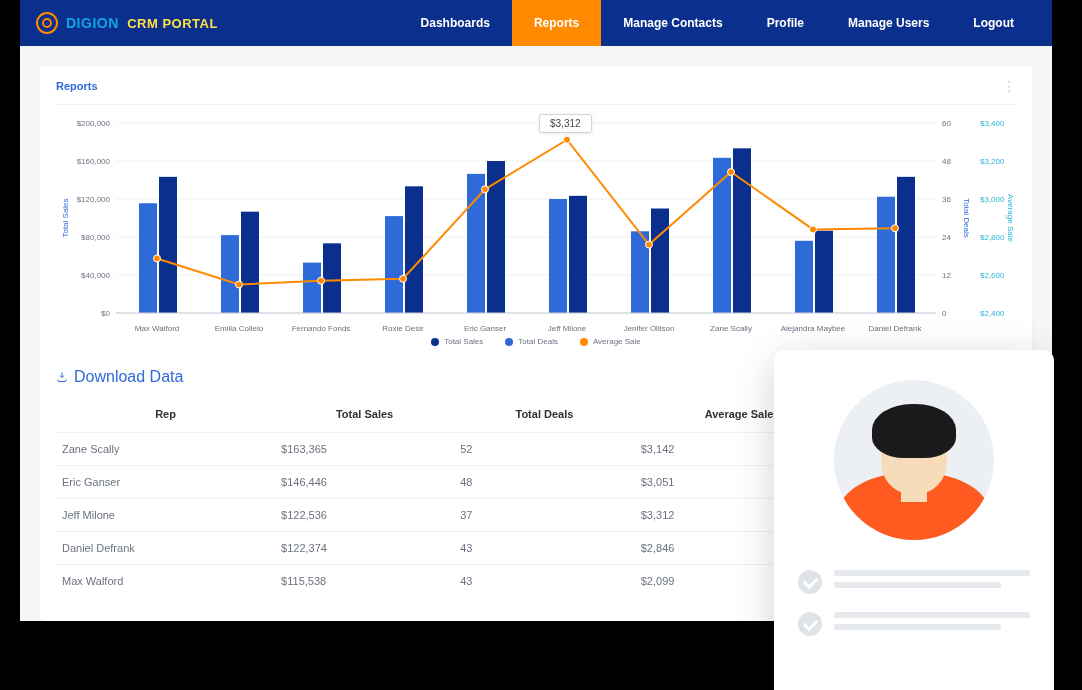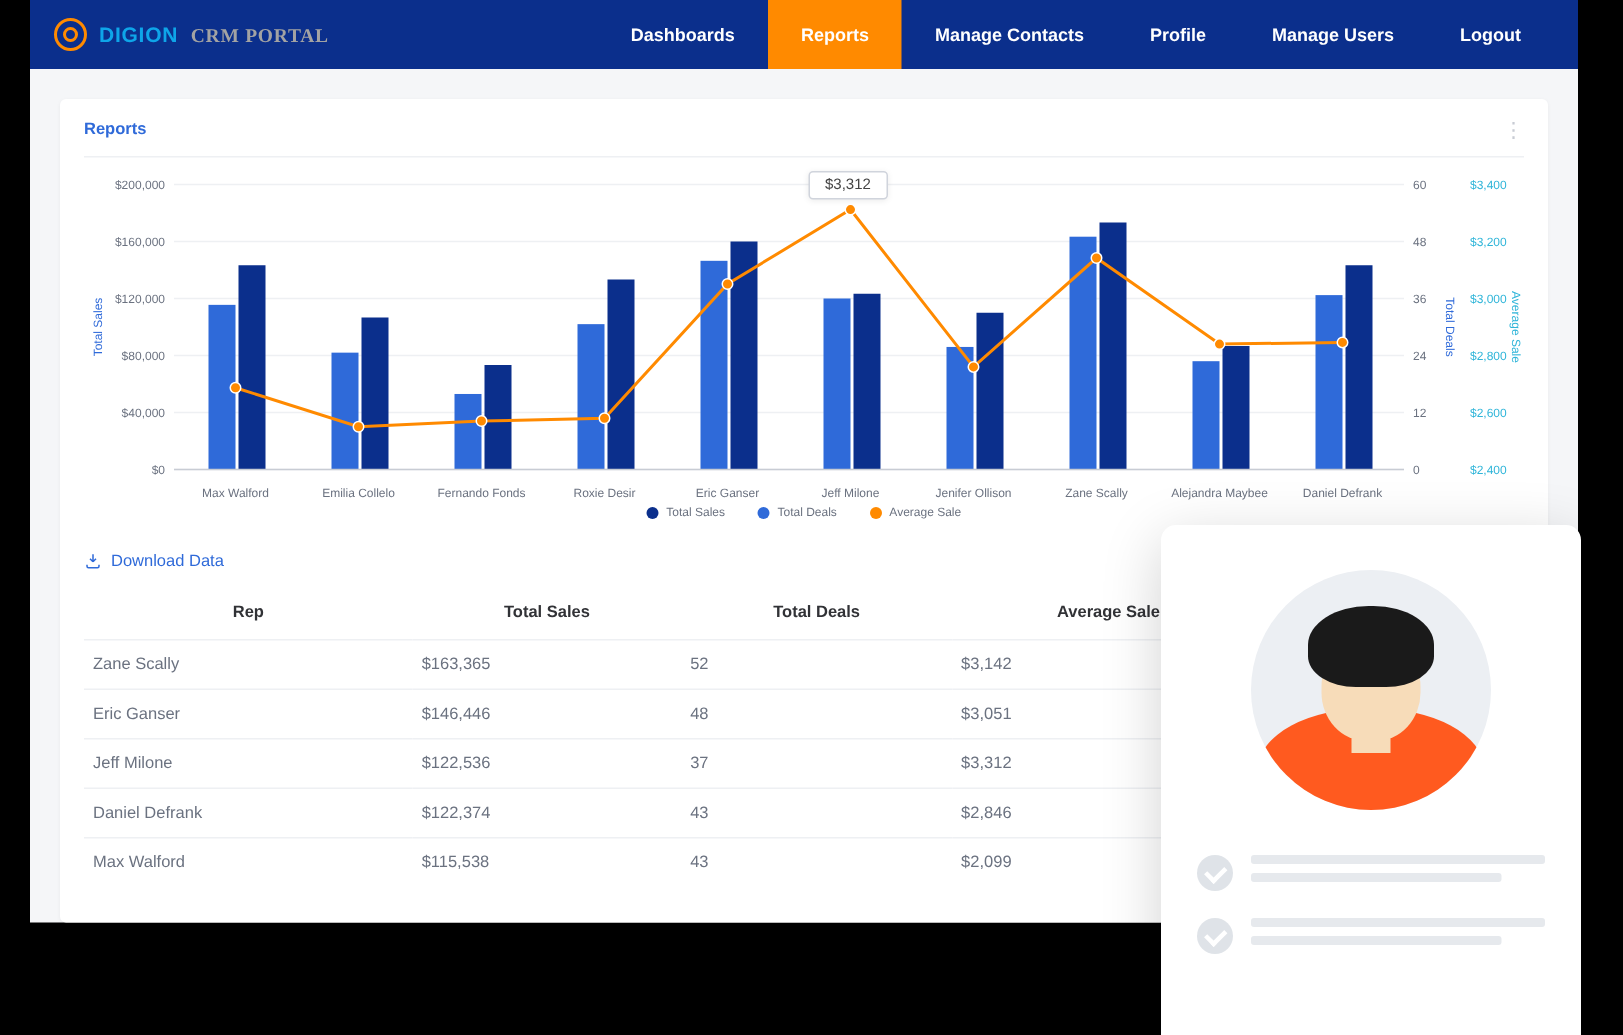--- a/index.html
+++ b/index.html
@@ -4,38 +4,38 @@
 <style>
   * { box-sizing: border-box; margin: 0; padding: 0; }
   body { font-family: Arial, Helvetica, sans-serif; background: #000; width: 1082px; height: 690px; overflow: hidden; position: relative; }
   .app { background: #f5f6f8; width: 1032px; position: absolute; top: 0; left: 20px; box-shadow: 0 4px 20px rgba(0,0,0,.2); }
   .navbar { background: #0b2f8c; height: 46px; display: flex; align-items: center; padding: 0 16px; position: relative; }
   .logo { display: flex; align-items: center; gap: 8px; }
   .logo-icon { width: 22px; height: 22px; border: 2px solid #ff8a00; border-radius: 50%; position: relative; }
   .logo-icon::after { content: ''; position: absolute; inset: 4px; border: 2px solid #ff8a00; border-radius: 50%; }
   .logo-text { font-weight: 700; font-size: 14px; letter-spacing: .5px; }
   .brand { color: #0ea5e9; }
-  .sub { color: #a3a3a3; font-weight: 600; font-size: 13px; margin-left: 4px; font-family: Liberation Serif, serif; }
+  .sub { color: #fde047; font-weight: 600; font-size: 13px; margin-left: 4px; }
   .nav-items { margin-left: auto; display: flex; height: 100%; align-items: flex-end; }
   .nav-item { color: #fff; font-size: 12px; font-weight: 600; padding: 0 22px; display: flex; align-items: center; cursor: pointer; height: 100%; }
   .nav-item.active { background: #ff8a00; }
   .page { padding: 20px 0 0 20px; }
   .card { background: #fff; border-radius: 4px; padding: 12px 16px 24px; box-shadow: 0 1px 3px rgba(0,0,0,.05); width: 992px; }
   .card-header { display: flex; justify-content: space-between; align-items: center; padding-bottom: 10px; border-bottom: 1px solid #eef0f3; margin-bottom: 8px; }
   .card-title { font-size: 11px; color: #2f6ad9; font-weight: 600; }
   .menu-dots { color: #c8ccd4; font-size: 14px; cursor: pointer; }
   .chart-wrap { position: relative; height: 230px; }
   .chart-svg { width: 100%; height: 100%; }
   .axis-text { font-size: 8px; fill: #6b7280; }
   .axis-title { font-size: 8px; fill: #2f6ad9; }
   .tooltip { position: absolute; background: #fff; border: 1px solid #d0d4dc; border-radius: 3px; font-size: 10px; padding: 3px 10px; color: #444; box-shadow: 0 1px 4px rgba(0,0,0,.08); }
   .legend { display: flex; justify-content: center; gap: 22px; margin-top: -6px; }
   .legend-item { display: flex; align-items: center; gap: 5px; font-size: 8px; color: #6b7280; }
   .ldot { width: 8px; height: 8px; border-radius: 50%; }
-  .download { display: flex; align-items: center; gap: 6px; color: #2f6ad9; font-size: 11px; margin: 22px 0 12px; cursor: pointer; }
+  .download { display: flex; align-items: center; gap: 6px; color: #2f6ad9; font-size: 16px; margin: 22px 0 12px; cursor: pointer; }
   .dl-icon { width: 12px; height: 12px; }
   table { width: 100%; border-collapse: collapse; font-size: 11px; color: #4a4f57; }
   th { text-align: center; font-weight: 700; color: #313236; padding: 10px 6px 12px; }
   td { padding: 10px 6px; border-top: 1px solid #eef0f3; color: #6b7280; }
   .profile-card { position: absolute; right: 28px; bottom: -10px; width: 280px; height: 350px; background: #fff; border-radius: 10px; box-shadow: 0 10px 40px rgba(0,0,0,.18); padding: 30px 24px 24px; }
   .avatar { width: 160px; height: 160px; border-radius: 50%; margin: 0 auto 30px; background: #eceff3; position: relative; overflow: hidden; }
   .avatar-head { position: absolute; width: 66px; height: 72px; background: #f7dcb9; border-radius: 50% 50% 45% 45%; top: 42px; left: 50%; transform: translateX(-50%); }
   .avatar-hair { position: absolute; width: 84px; height: 54px; background: #1a1a1a; border-radius: 48% 48% 38% 38%; top: 24px; left: 50%; transform: translateX(-50%); }
   .avatar-neck { position: absolute; width: 26px; height: 18px; background: #f7dcb9; top: 104px; left: 50%; transform: translateX(-50%); }
   .avatar-shirt { position: absolute; width: 150px; height: 80px; background: #ff5a1f; border-radius: 55% 55% 0 0; bottom: -12px; left: 50%; transform: translateX(-50%); }

